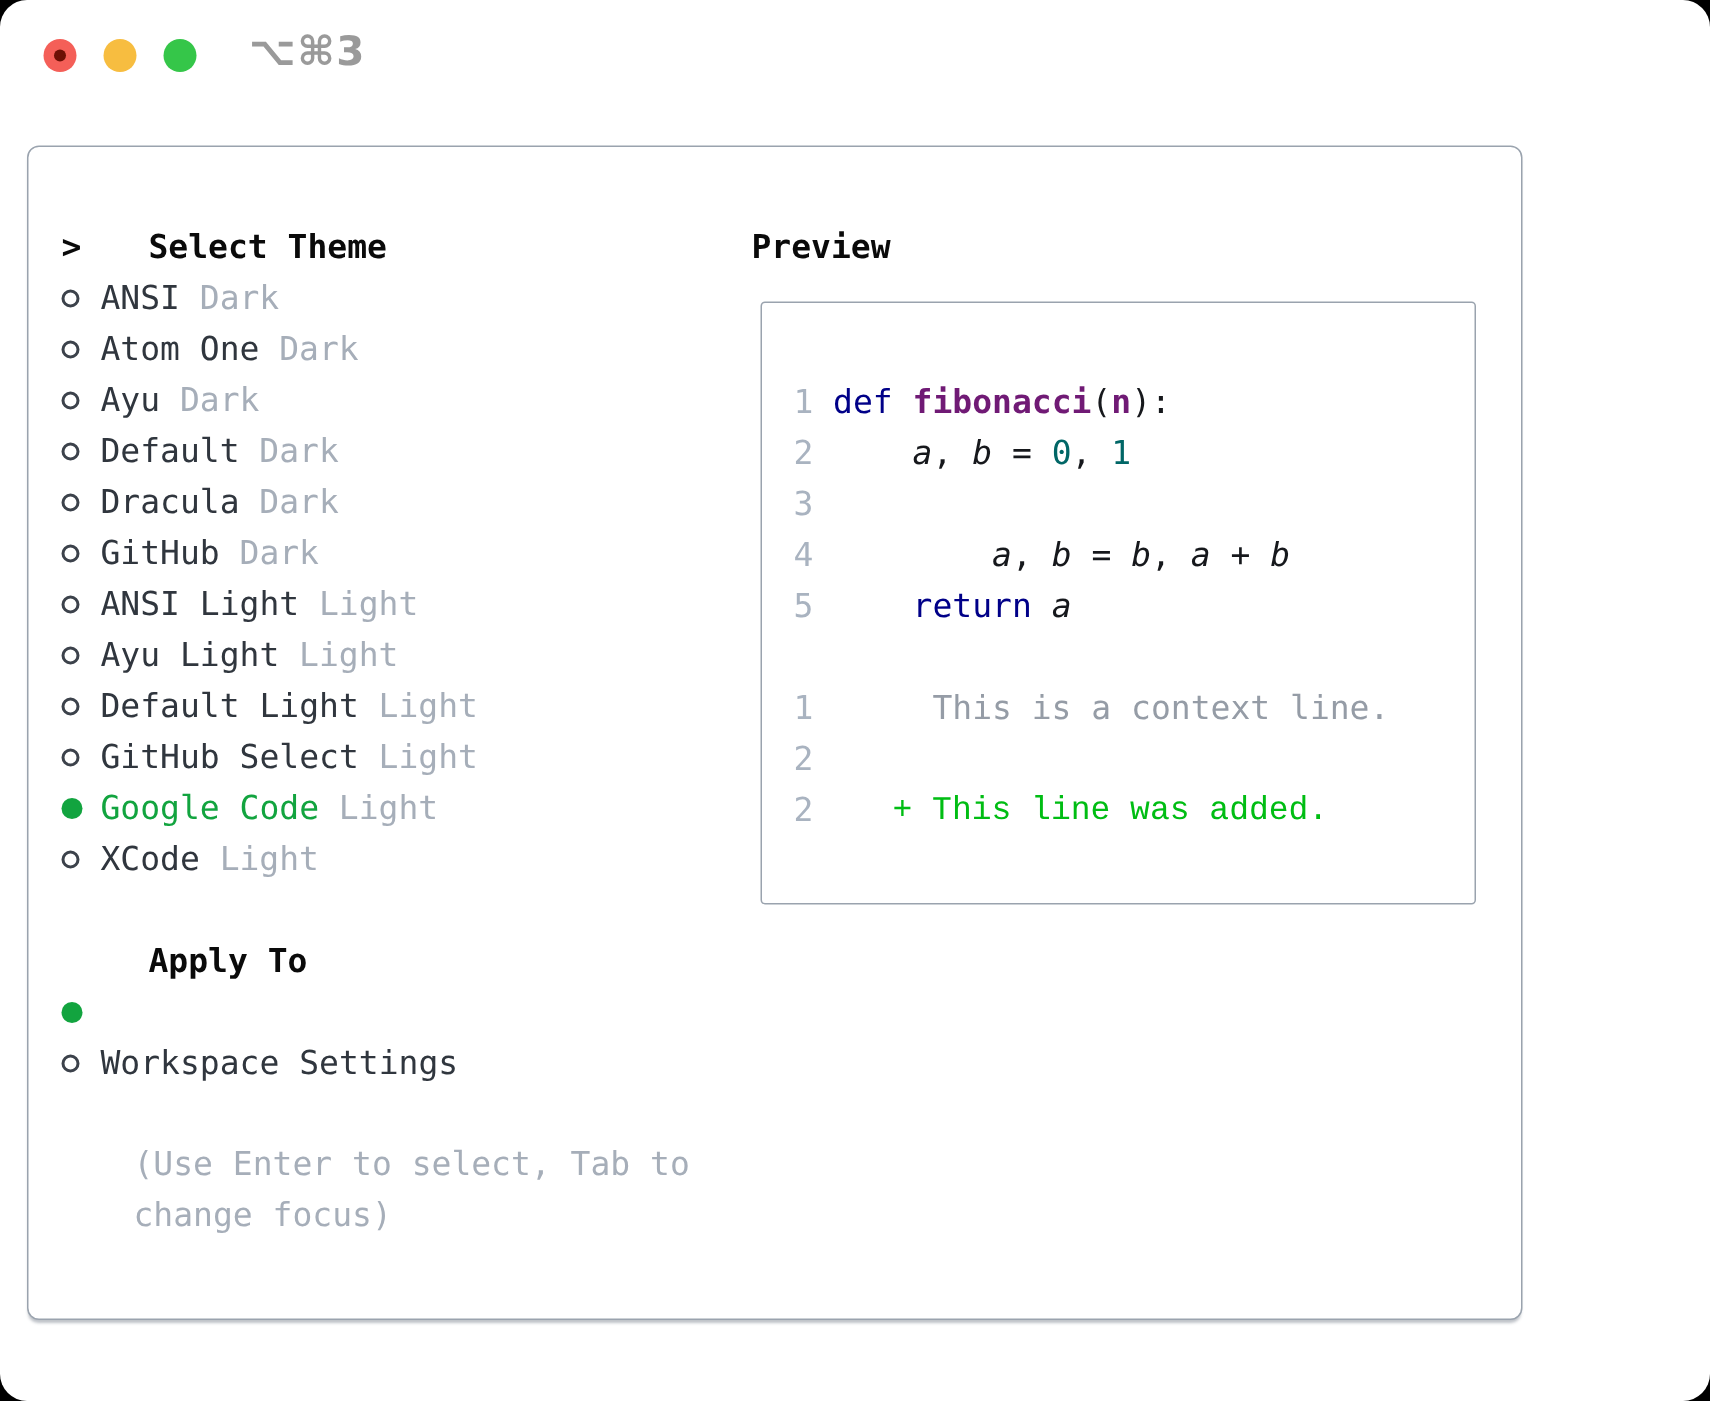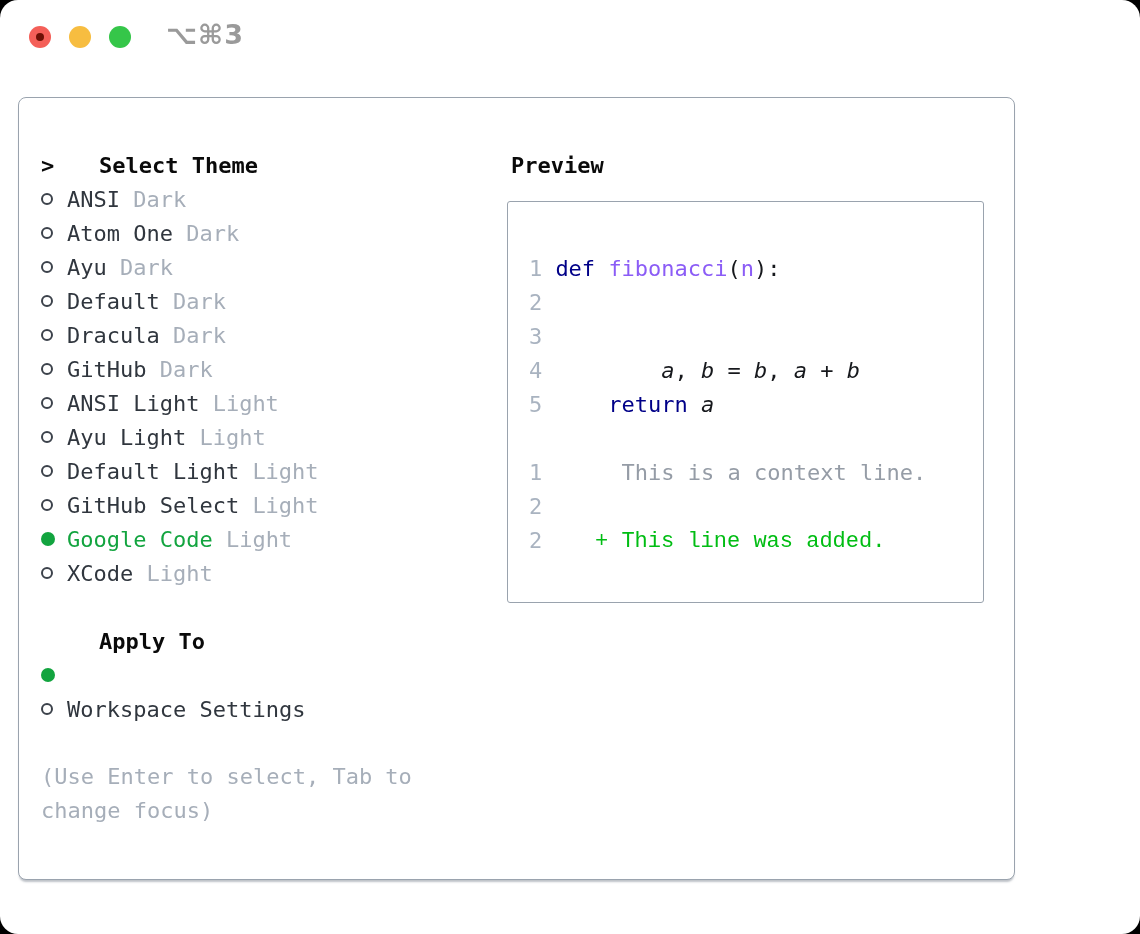--- a/index.html
+++ b/index.html
@@ -23,30 +23,30 @@
   .row{height:34px;display:flex;align-items:center;}
   .row .marker{width:26px;display:flex;align-items:center;}
   .cursor-ch{font-weight:700;color:#0a0a0a;}
   .ring{width:12px;height:12px;border:2px solid #3c424b;border-radius:50%;box-sizing:border-box;}
   .dot{width:14px;height:14px;border-radius:50%;background:#12a43f;}
   .hdr{font-weight:700;color:#0a0a0a;margin-left:32px;}
   .variant{color:#a6aeb9;margin-left:13.2px;}
   .theme-name{color:#30363e;}
   .sel .theme-name, .sel .opt-label{color:#12a43f;text-align:right;}
   .spacer{height:34px;}
-  .help{margin-top:0;color:#a6aeb9;max-width:29ch;line-height:34px;}
-
-  
-  .preview-title{position:absolute;left:492px;top:50px;height:34px;display:flex;align-items:center;font-size:22px;font-weight:700;color:#0a0a0a;}
+  .help{margin-top:0;color:#a6aeb9;max-width:29ch;line-height:34px;margin-left:48px;}
+
+  
+  .preview-title{position:absolute;left:482px;top:50px;height:34px;display:flex;align-items:center;font-size:22px;font-weight:700;color:#0a0a0a;}
   .preview-box{position:absolute;left:488px;top:103px;width:477px;height:402px;border:1.5px solid #9aa3ae;border-radius:3px;background:#fff;box-sizing:border-box;padding:49px 0 0 21px;overflow:hidden;}
   .pline{height:34px;display:flex;align-items:center;font-size:22px;}
   .pline .ln{width:13.2px;margin-right:13.2px;color:#a9b3c0;flex:none;text-align:right;}
   .pline .code{white-space:pre;}
   .tk-kwd{color:#000088;}
-  .tk-typ{color:#8b5cf6;}
+  .tk-typ{color:#701a75;font-weight:bold;}
   .tk-lit{color:#006666;}
   .tk-pln{color:#16181c;}
   .tk-var{color:#16181c;font-style:italic;}
   .tk-ctx{color:#959ca6;}
   .tk-del{color:#cc2d1b;}
   .tk-add{color:#00bd13;font-family:Liberation Mono, monospace;}
 </style>
 </head>
 <body>
 
@@ -183,20 +183,21 @@
     <div class="preview-title">Preview</div>
 
     <div class="preview-box">
       <div id="preview-lines">
           <div class="pline">
             <span class="ln">1</span>
             <span class="code"><span class="tk-kwd">def</span><span class="tk-pln"> </span><span class="tk-typ">fibonacci</span><span class="tk-pln">(</span><span class="tk-typ">n</span><span class="tk-pln">):</span></span>
           </div>
           <div class="pline">
             <span class="ln">2</span>
+            <span class="code"><span class="tk-pln">    </span><span class="tk-var">a</span><span class="tk-pln">, </span><span class="tk-var">b</span><span class="tk-pln"> = </span><span class="tk-lit">0</span><span class="tk-pln">, </span><span class="tk-lit">1</span></span>
           </div>
           <div class="pline">
             <span class="ln">3</span>
           </div>
           <div class="pline">
             <span class="ln">4</span>
             <span class="code"><span class="tk-pln">        </span><span class="tk-var">a</span><span class="tk-pln">, </span><span class="tk-var">b</span><span class="tk-pln"> = </span><span class="tk-var">b</span><span class="tk-pln">, </span><span class="tk-var">a</span><span class="tk-pln"> + </span><span class="tk-var">b</span></span>
           </div>
           <div class="pline">
             <span class="ln">5</span>

